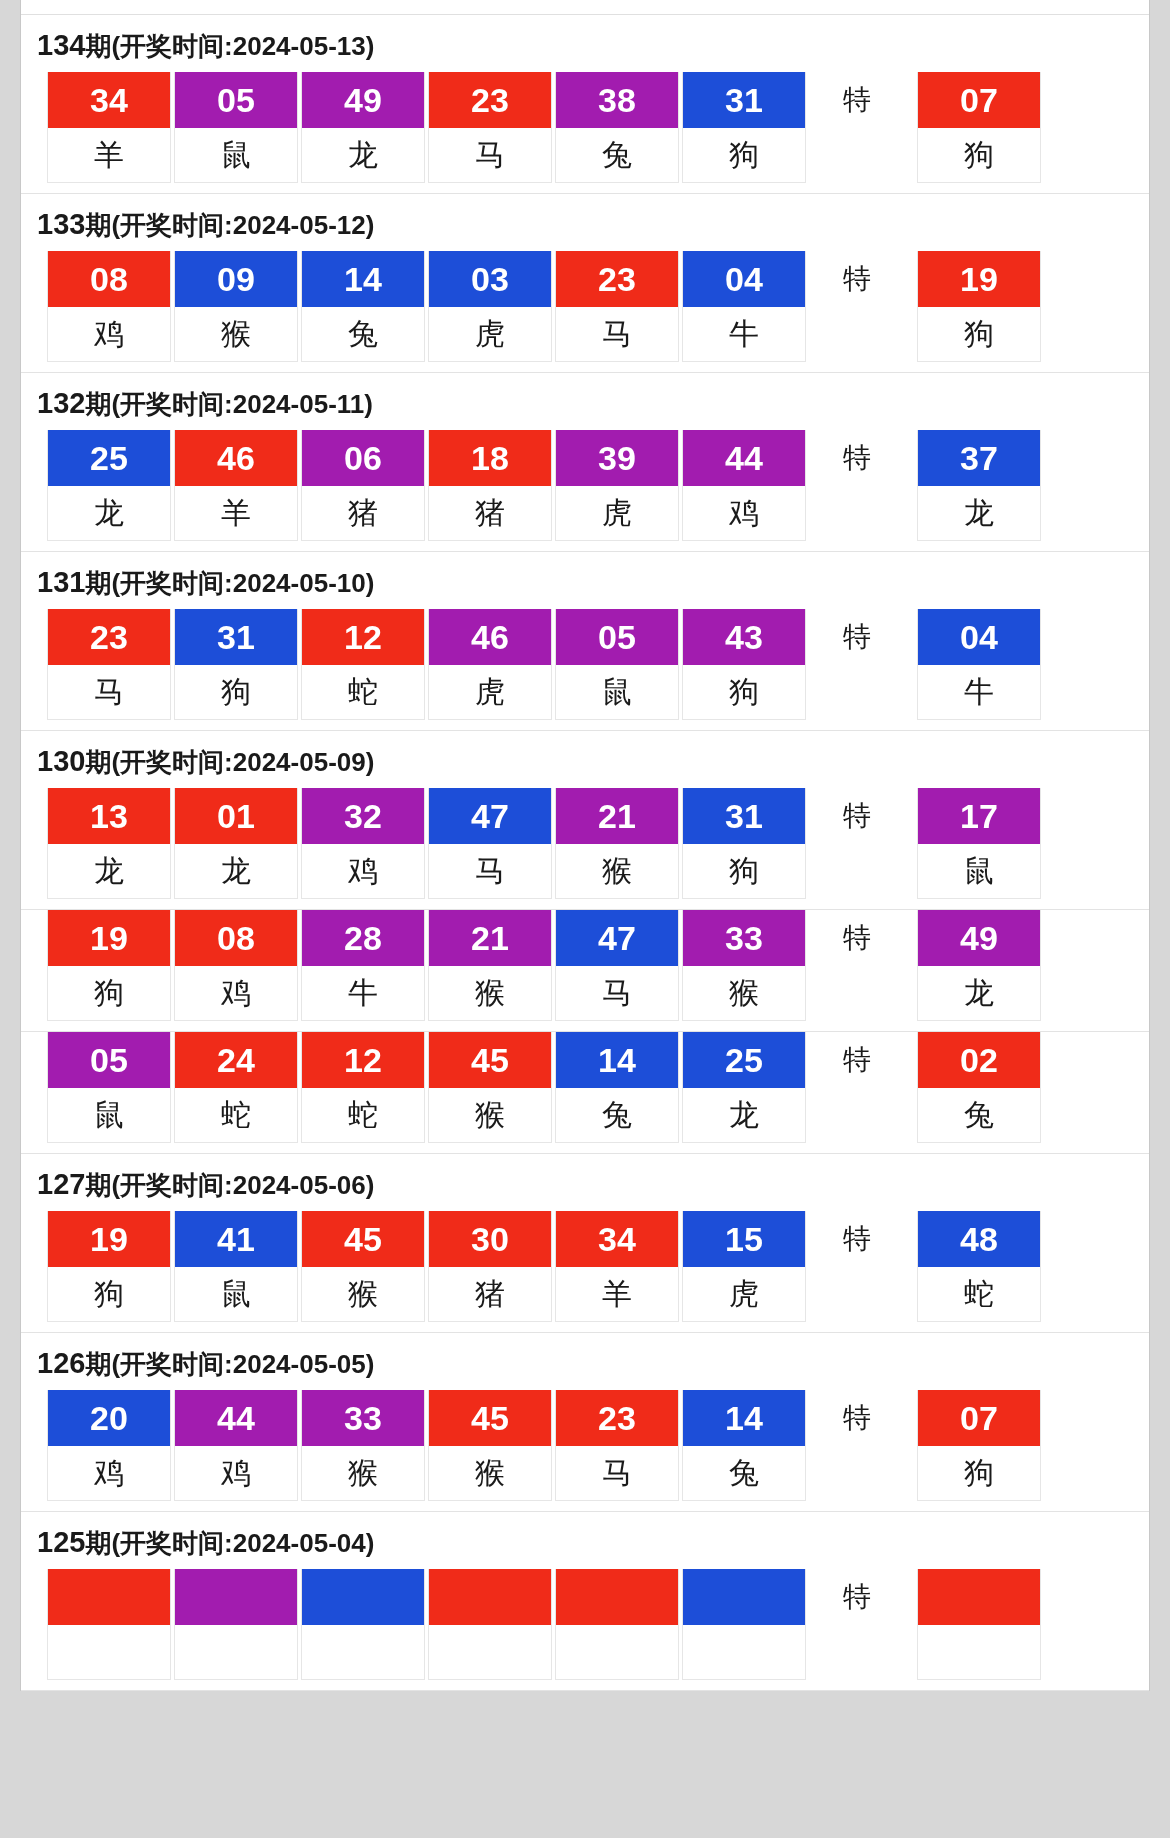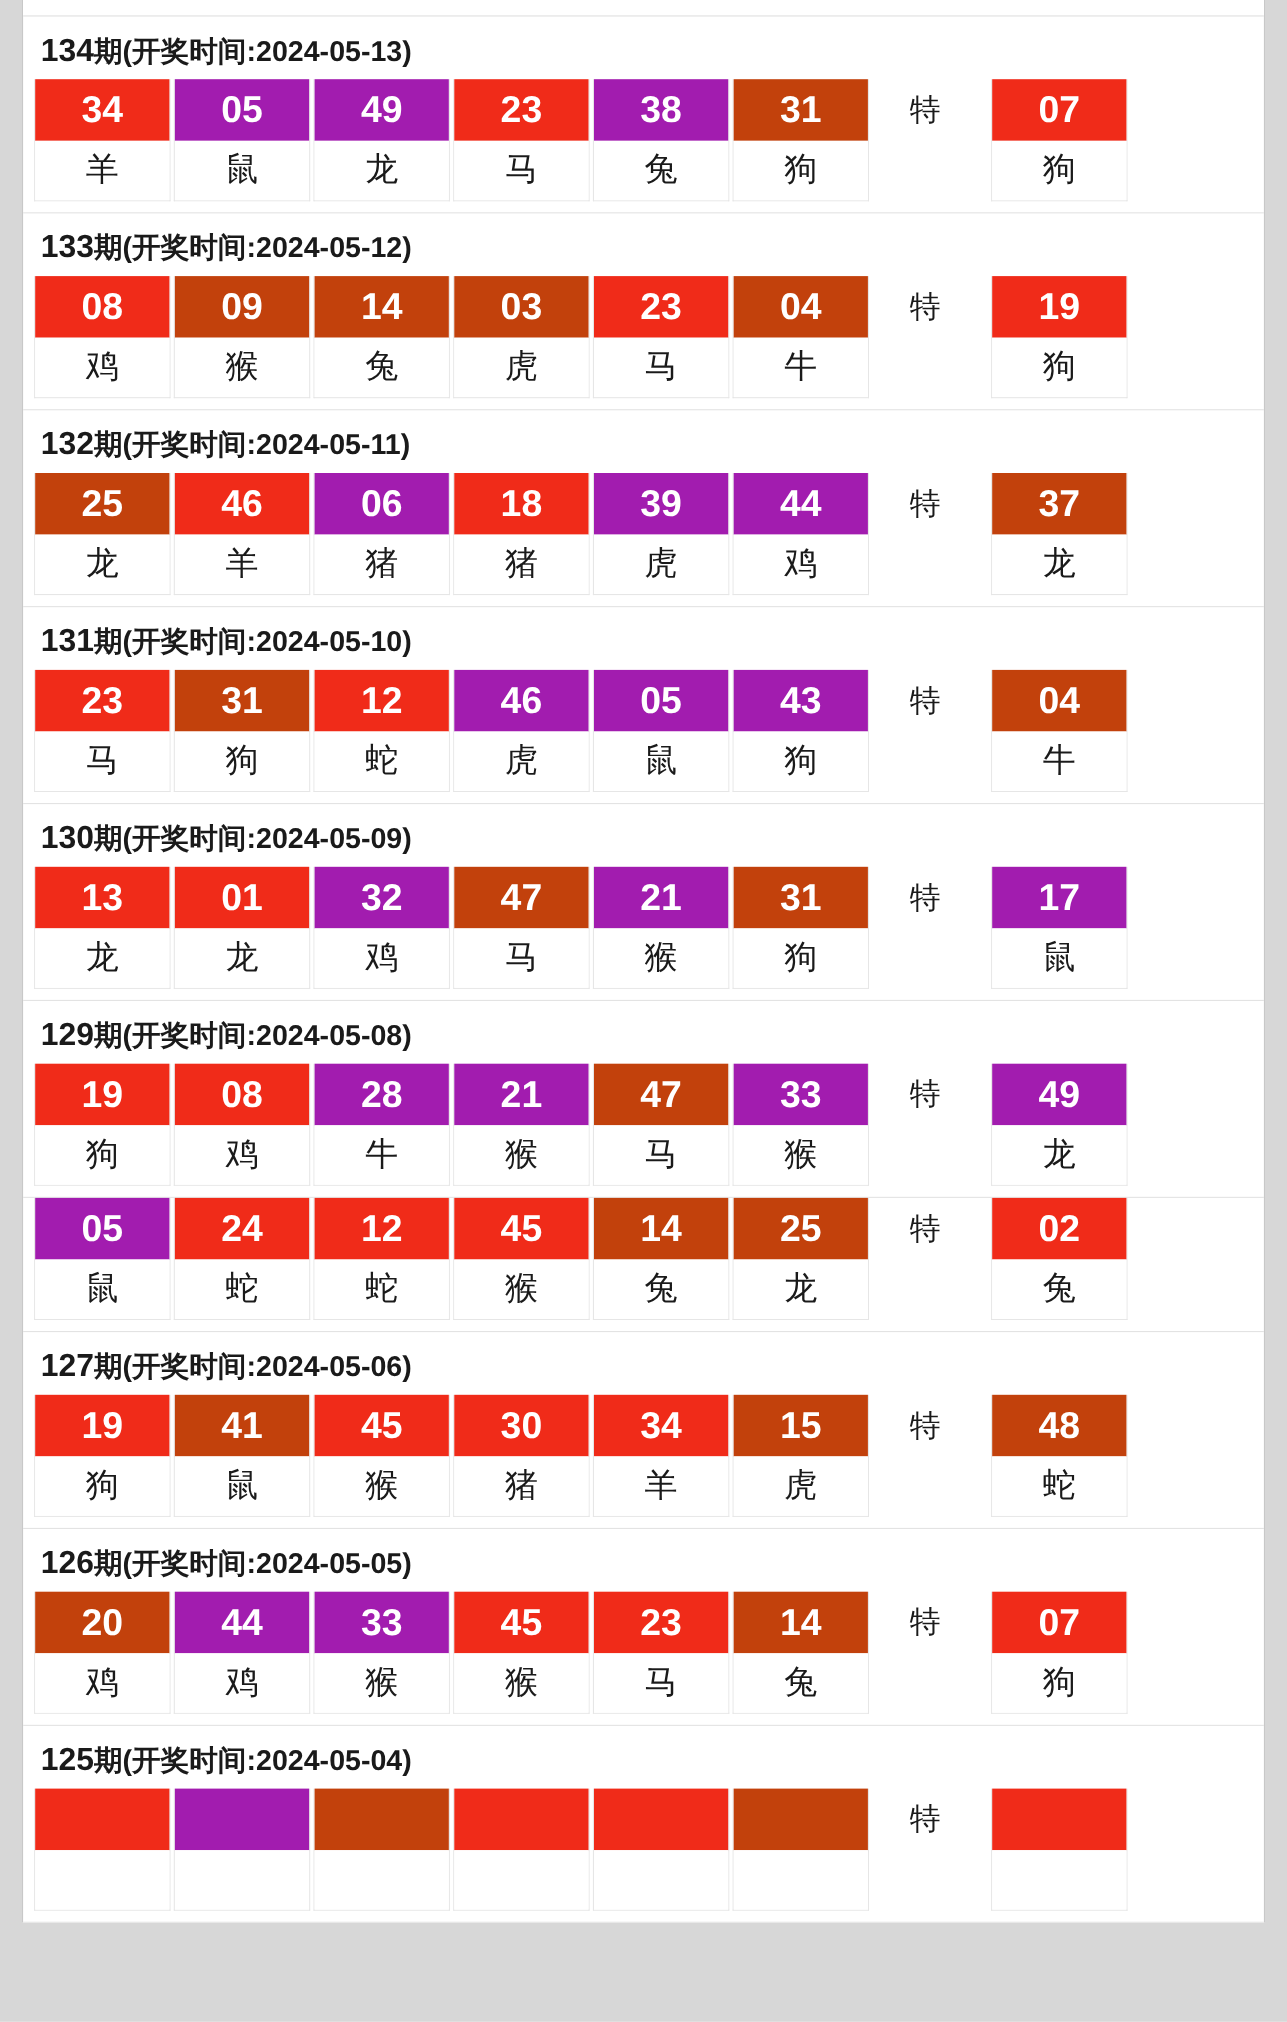--- a/index.html
+++ b/index.html
@@ -41,21 +41,21 @@
     font-weight: bold;
     font-size: 29px;
   }
   .draw-header .meta {
     font-weight: bold;
     font-size: 26px;
   }
   .balls-row {
     display: flex;
     align-items: flex-start;
-    padding: 0 10px;
+    padding: 0 26px;
   }
   .ball {
     width: 124px;
     margin-right: 3px;
     background: #ffffff;
     border: 1px solid #e6e6e6;
     border-top: none;
     box-sizing: border-box;
   }
   .ball .num {
@@ -68,21 +68,21 @@
   }
   .ball .zodiac {
     height: 54px;
     line-height: 54px;
     text-align: center;
     font-size: 30px;
     color: #1a1a1a;
     background: #ffffff;
   }
   .red { background: #f02b19; }
-  .blue { background: #c2410c; }
+  .blue { background: #1d4ed8; }
   .green { background: #a21caf; }
   .special-label {
     width: 96px;
     text-align: center;
     font-size: 28px;
     color: #1a1a1a;
     line-height: 56px;
     flex: 0 0 auto;
   }
   .special-ball {
@@ -260,21 +260,20 @@
               <div class="zodiac">狗</div>
             </div>
             <div class="special-label">特</div>
             <div class="ball special-ball">
               <div class="num green">17</div>
               <div class="zodiac">鼠</div>
             </div>
           </div>
         </div>
         <div class="draw-block">
-          <div class="draw-header"><span class="issue">129</span><span class="meta">期(开奖时间:2024-05-08)</span></div>
           <div class="balls-row">
             <div class="ball">
               <div class="num red">19</div>
               <div class="zodiac">狗</div>
             </div>
             <div class="ball">
               <div class="num red">08</div>
               <div class="zodiac">鸡</div>
             </div>
             <div class="ball">

